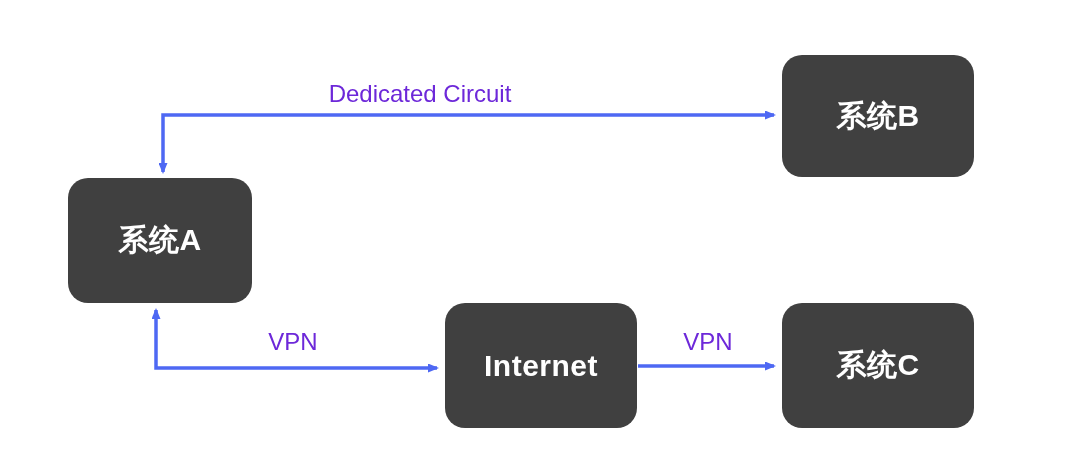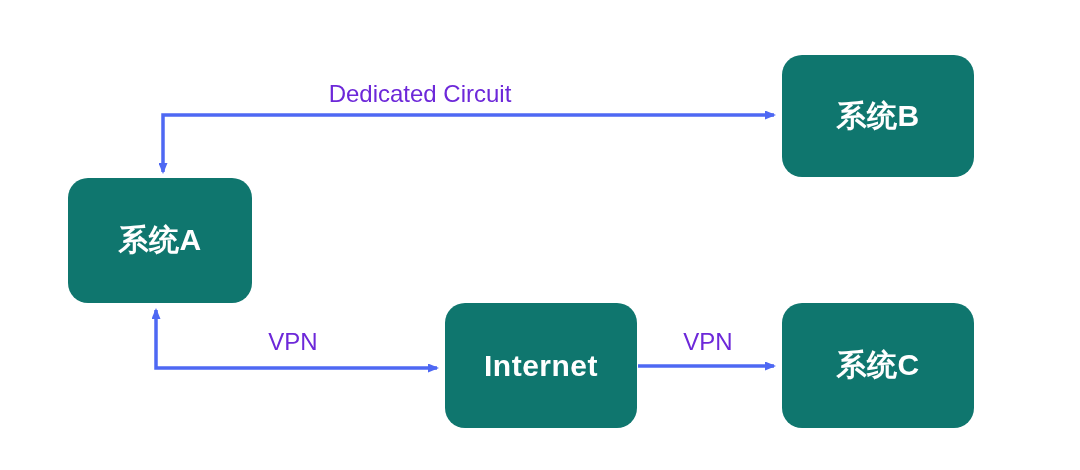--- a/index.html
+++ b/index.html
@@ -18,21 +18,21 @@
   .edges-svg {
     position: absolute;
     left: 0;
     top: 0;
     width: 1080px;
     height: 470px;
     pointer-events: none;
   }
   .node {
     position: absolute;
-    background: #0f766e;
+    background: #404040;
     border-radius: 20px;
     display: flex;
     align-items: center;
     justify-content: center;
     color: #ffffff;
     font-size: 30px;
     font-weight: 600;
     letter-spacing: 0.5px;
   }
   .node-system-a { left: 68px;  top: 178px; width: 184px; height: 125px; }

